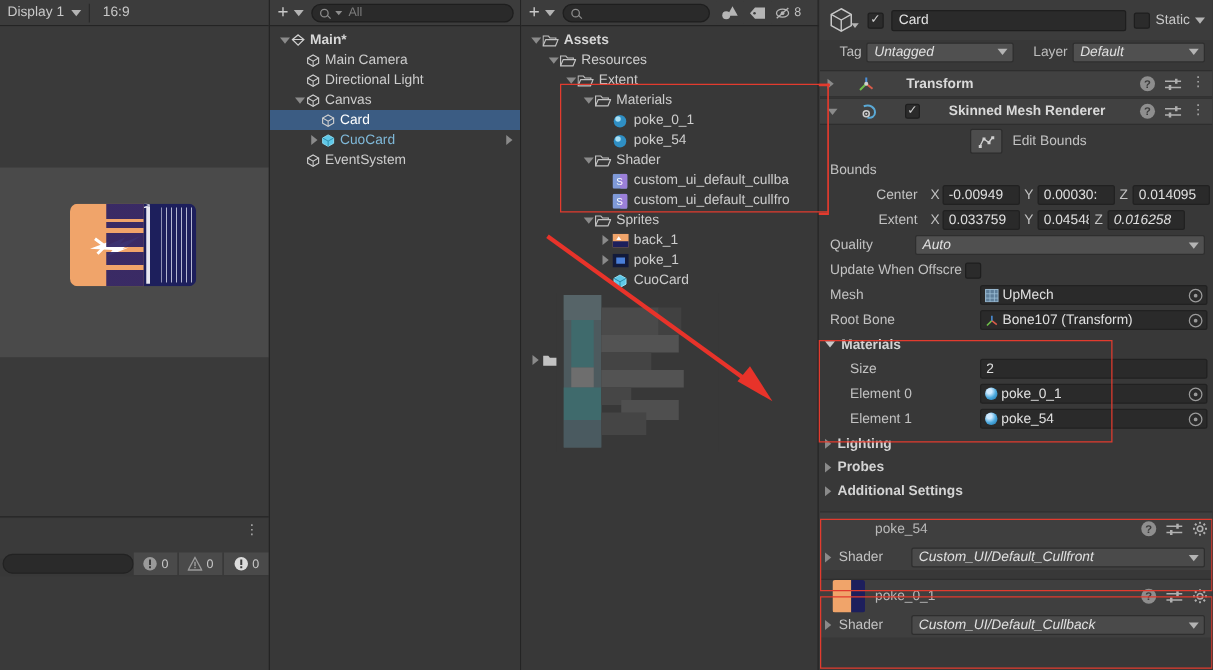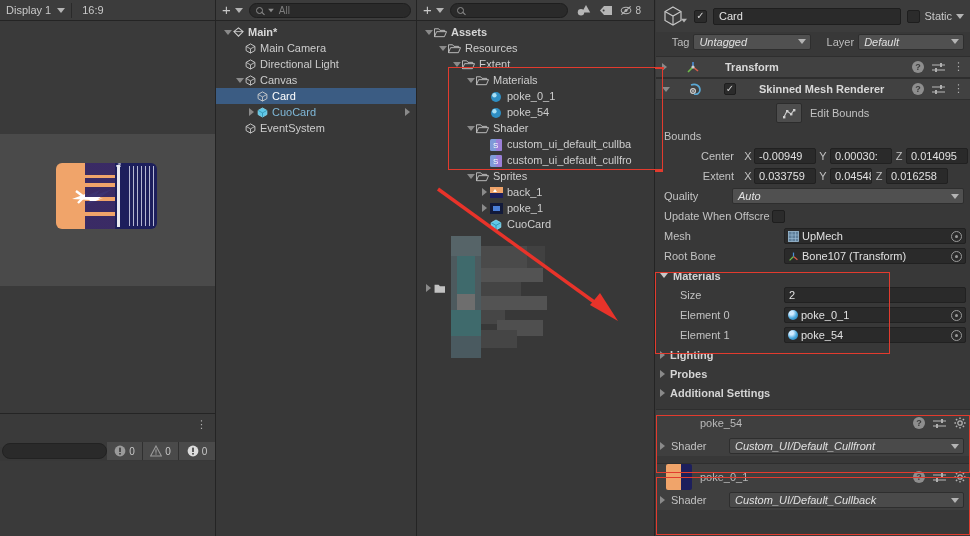--- a/index.html
+++ b/index.html
@@ -622,21 +622,21 @@
       <span class="flabel" style="width:86px;text-align:right;padding-right:8px;">Extent</span>
       <span style="width:12px;text-align:center;">X</span>
       <div class="fld" style="width:62px;">
         <span>0.033759</span>
         </div>
       <span style="width:14px;text-align:center;">Y</span>
       <div class="fld" style="width:42px;">
         <span>0.045487</span>
         </div>
       <span style="width:14px;text-align:center;">Z</span>
-      <div class="fld" style="width:62px;">
+      <div class="fld" style="width:62px;font-style:italic;">
         <span>0.016258</span>
         </div>
     </div>
 
     <div class="frow">
       <span class="flabel" style="width:76px;padding-left:8px;">Quality</span>
       <div class="dd" style="flex:1;margin-right:6px;">
         <span>Auto</span>
         <span class="tri"></span>
       </div>

